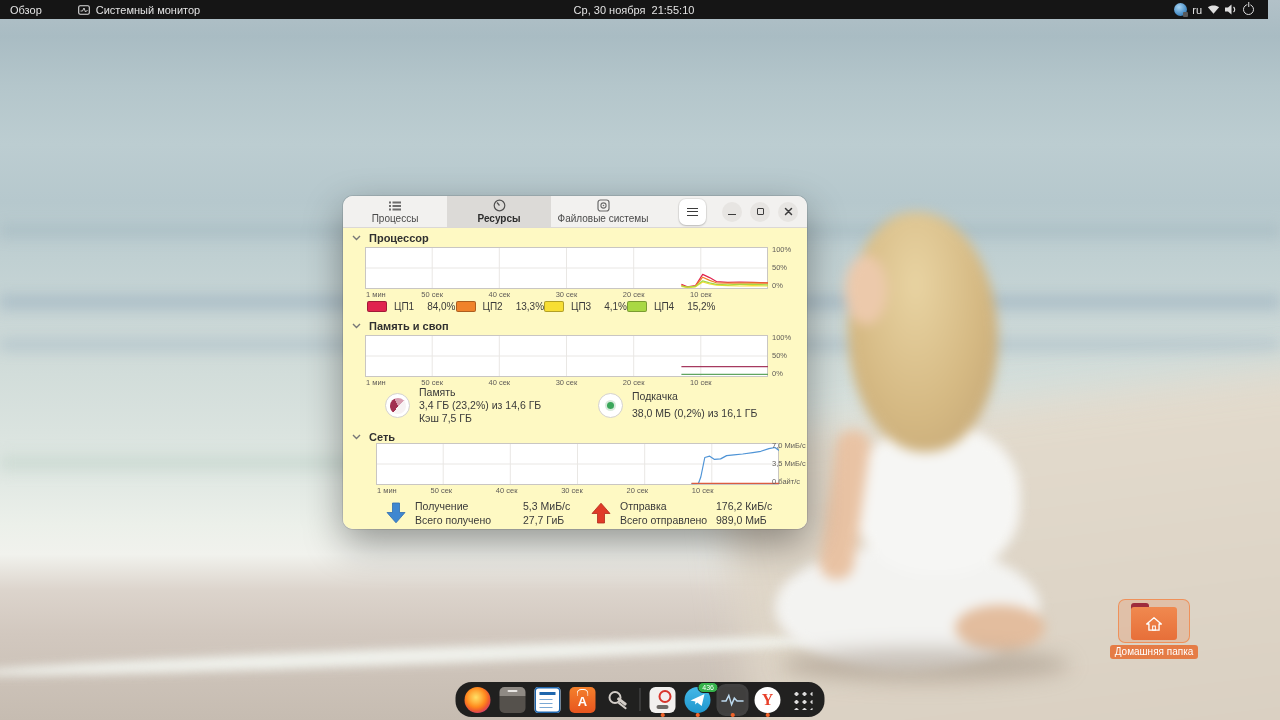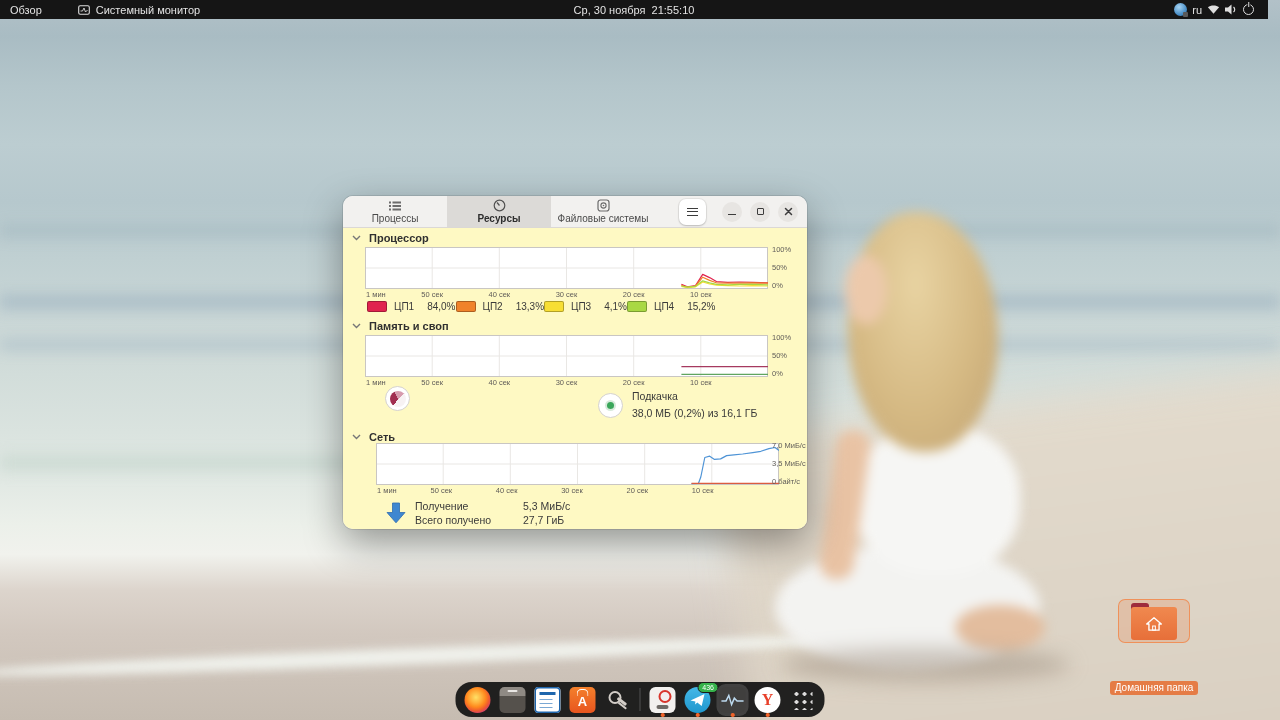--- a/index.html
+++ b/index.html
@@ -75,21 +75,21 @@
   .pie { position:absolute; inset:3.5px; border-radius:50%; background:conic-gradient(from 215deg,#a12e50 0 118deg,#d79cae 118deg 195deg,#f7f2f3 195deg 360deg); }
   .dot { position:absolute; left:50%; top:50%; width:7px; height:7px; margin:-3.5px 0 0 -3.5px; border-radius:50%; background:#3aa65a; box-shadow:0 0 0 2px rgba(95,170,110,.25); }
   .stat-text { font-size:10.5px; line-height:13px; color:#3a3a3a; }
   .stat-text.swap div:first-child { margin-bottom:4px; }
 
   .net-block { position:absolute; display:flex; gap:8px; align-items:center; }
   .net-cols { display:flex; font-size:10.5px; line-height:14px; color:#3a3a3a; }
   .nl-wide { width:108px; } .nl-narrow { width:96px; }
 
   
-  .desktop-icon { position:absolute; left:1113px; top:599px; width:82px; display:flex; flex-direction:column; align-items:center; z-index:10;gap:36px; }
+  .desktop-icon { position:absolute; left:1113px; top:599px; width:82px; display:flex; flex-direction:column; align-items:center; z-index:10; }
   .icon-sel { padding:3px 12px 2px; background:rgba(236,122,62,.22); border:1.5px solid rgba(242,136,76,.85); border-radius:7px; }
   .folder { position:relative; width:46px; height:37px; }
   .folder-tab { position:absolute; left:0; top:0; width:18px; height:10px; background:#9e2b3c; border-radius:3px 3px 0 0; }
   .folder-body { position:absolute; left:0; top:4px; right:0; bottom:0; background:linear-gradient(180deg,#f0894f,#e76f39); border-radius:3px; display:flex; align-items:center; justify-content:center; }
   .di-label { margin-top:2px; background:rgba(230,112,52,.88); color:#fff; font-size:10px; padding:1px 5px 2px; border-radius:3px; white-space:nowrap; }
 
   
   .dock { position:absolute; bottom:3px; left:50%; transform:translateX(-50%); height:35px; background:rgba(25,25,25,.96); border-radius:16px; padding:0 9px; display:flex; align-items:center; gap:9px; z-index:60; }
   .dock-item { position:relative; width:26px; height:26px; }
   .dicon { position:absolute; inset:0; }
@@ -303,20 +303,25 @@
           <span class="x2">40 сек</span>
           <span class="x3">30 сек</span>
           <span class="x4">20 сек</span>
           <span class="x5">10 сек</span>
       </div>
     </div>
     <div class="stat-block" style="top:158px; left:42px;">
       <div class="stat-circle">
           <span class="pie"></span>
         </div>
+      <div class="stat-text">
+        <div>Память</div>
+        <div>3,4 ГБ (23,2%) из 14,6 ГБ</div>
+        <div>Кэш 7,5 ГБ</div>
+      </div>
     </div>
     <div class="stat-block" style="top:162px; left:255px;">
       <div class="stat-circle">
           <span class="dot"></span>
         </div>
       <div class="stat-text swap">
         <div>Подкачка</div>
         <div>38,0 МБ (0,2%) из 16,1 ГБ</div>
       </div>
     </div>
@@ -363,20 +368,35 @@
         <div class="nl-wide">
           <div>Получение</div>
           <div>Всего получено</div>
         </div>
         <div>
           <div>5,3 МиБ/с</div>
           <div>27,7 ГиБ</div>
         </div>
       </div>
     </div>
+    <div class="net-block" style="top:271px; left:247px;">
+      <svg width="22" height="22" viewBox="0 0 22 22">
+        <path d="M7.5 21 h7 V11.5 h5.5 L11 1.2 2 11.5 h5.5 Z" fill="#e03a28" stroke="#b02a1c" stroke-width="0.8"></path>
+      </svg>
+      <div class="net-cols">
+        <div class="nl-narrow">
+          <div>Отправка</div>
+          <div>Всего отправлено</div>
+        </div>
+        <div>
+          <div>176,2 КиБ/с</div>
+          <div>989,0 МиБ</div>
+        </div>
+      </div>
+    </div>
 
   </div>
 </div>
 
 <div class="desktop-icon">
   <div class="icon-sel">
     <div class="folder">
       <span class="folder-tab"></span>
       <div class="folder-body">
         <svg width="18" height="16" viewBox="0 0 16 14">

